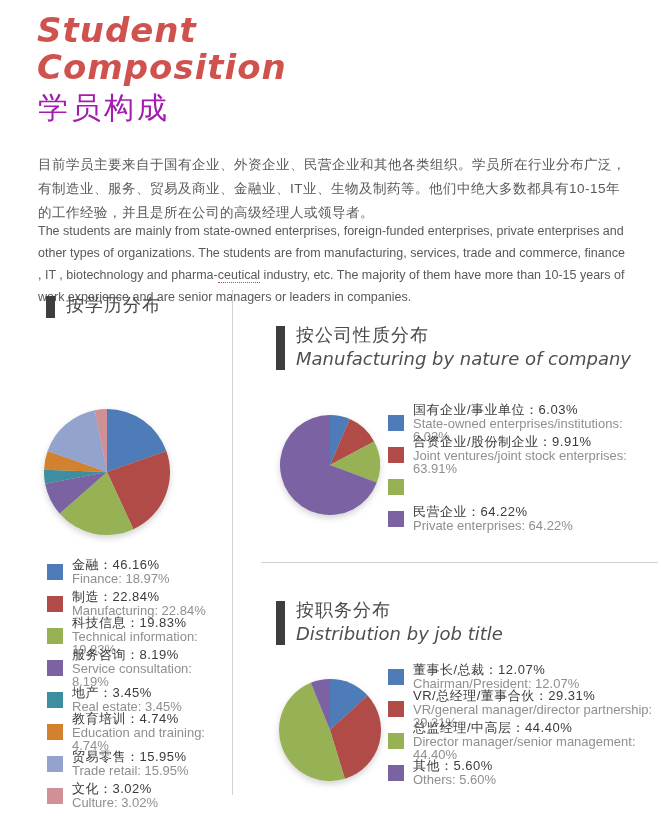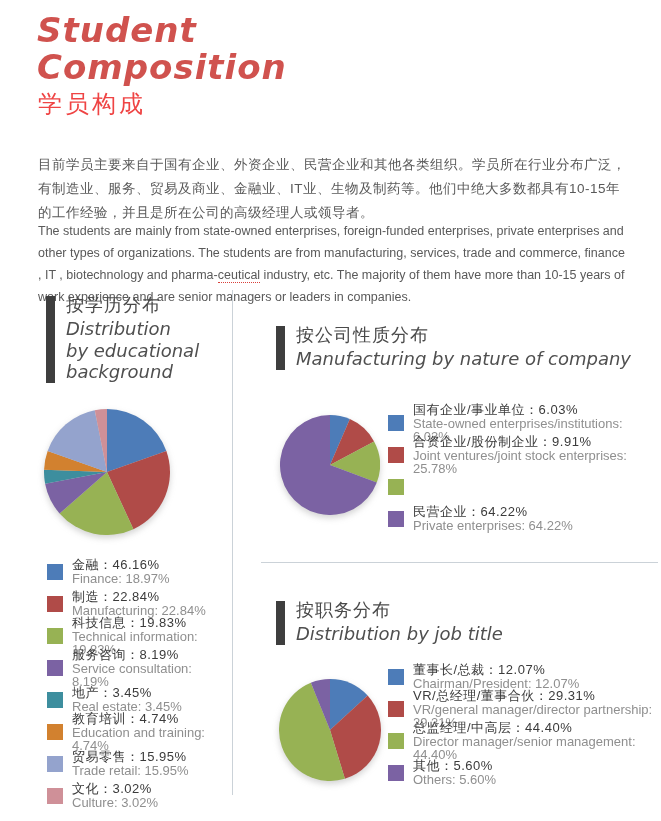--- a/index.html
+++ b/index.html
@@ -8,21 +8,21 @@
     font-family:"Liberation Sans","DejaVu Sans",sans-serif;overflow:hidden;
   }
   
   .title{
     position:absolute;left:37px;top:12px;
     font-family:"DejaVu Sans",sans-serif;font-style:italic;font-weight:600;
     font-size:34px;line-height:37px;color:#d0524e;letter-spacing:1px;
   }
   .subtitle{
     position:absolute;left:38px;top:88px;
-    font-size:24px;color:#ef4444;letter-spacing:3px;
+    font-size:30px;color:#a21caf;letter-spacing:3px;
   }
   
   .intro-zh{
     position:absolute;left:38px;top:139px;width:592px;
     font-size:13.5px;line-height:24px;color:#595959;letter-spacing:.5px;
   }
   .intro-en{
     position:absolute;left:38px;top:207px;width:592px;
     font-size:12.5px;line-height:22px;color:#595959;
   }
@@ -70,23 +70,20 @@
   <p class="intro-zh">目前学员主要来自于国有企业、外资企业、民营企业和其他各类组织。学员所在行业分布广泛，有制造业、服务、贸易及商业、金融业、IT业、生物及制药等。他们中绝大多数都具有10-15年的工作经验，并且是所在公司的高级经理人或领导者。</p>
   <p class="intro-en"><span>The students are mainly from state-owned enterprises, foreign-funded enterprises, private enterprises and other types of organizations. The students are from manufacturing, services, trade and commerce, finance , IT , biotechnology and pharma-</span><span class="spellcheck">ceutical</span><span> industry, etc. The majority of them have more than 10-15 years of work experience and are senior managers or leaders in companies.</span></p>
 
   <div class="divider-v"></div>
   <div class="divider-h"></div>
 
   <div class="sec-header" id="sec1-header">
     <div class="bar"></div>
     <div>
       <div class="zh">按学历分布</div>
-      <div class="en">Distribution
-by educational
-background</div>
     </div>
   </div>
   <svg class="pie" id="pie-0" viewBox="-1 -1 2 2">
       <path d="M0 0 L6.123233995736766e-17 -1 A1 1 0 0 1 0.942124076394188 -0.33526441009805685 Z" fill="#4d7cb8"></path>
       <path d="M0 0 L0.942124076394188 -0.33526441009805685 A1 1 0 0 1 0.4196559376771984 0.9076832564128697 Z" fill="#b04b48"></path>
       <path d="M0 0 L0.4196559376771984 0.9076832564128697 A1 1 0 0 1 -0.7523067986972558 0.6588129329588837 Z" fill="#97b254"></path>
       <path d="M0 0 L-0.7523067986972558 0.6588129329588837 A1 1 0 0 1 -0.9822532456604944 0.18755948760173213 Z" fill="#7b62a3"></path>
       <path d="M0 0 L-0.9822532456604944 0.18755948760173213 A1 1 0 0 1 -0.9993938377598957 -0.03481317347711147 Z" fill="#3d8e9e"></path>
       <path d="M0 0 L-0.9993938377598957 -0.03481317347711147 A1 1 0 0 1 -0.9421240763941882 -0.3352644100980565 Z" fill="#d2812f"></path>
       <path d="M0 0 L-0.9421240763941882 -0.3352644100980565 A1 1 0 0 1 -0.19439533693549987 -0.9809232655910112 Z" fill="#94a3cd"></path>
@@ -169,21 +166,21 @@
         <span class="swatch" style="background: rgb(77, 124, 184);"></span>
         <div>
           <div class="lzh">国有企业/事业单位：6.03%</div>
           <div class="len">State-owned enterprises/institutions: 6.03%</div>
         </div>
       </div>
       <div class="legend-item">
         <span class="swatch" style="background: rgb(176, 75, 72);"></span>
         <div>
           <div class="lzh">合资企业/股份制企业：9.91%</div>
-          <div class="len">Joint ventures/joint stock enterprises: 25.78%</div>
+          <div class="len">Joint ventures/joint stock enterprises: 63.91%</div>
         </div>
       </div>
       <div class="legend-item">
         <span class="swatch" style="background: rgb(151, 178, 84);"></span>
       </div>
       <div class="legend-item">
         <span class="swatch" style="background: rgb(123, 98, 163);"></span>
         <div>
           <div class="lzh">民营企业：64.22%</div>
           <div class="len">Private enterprises: 64.22%</div>

